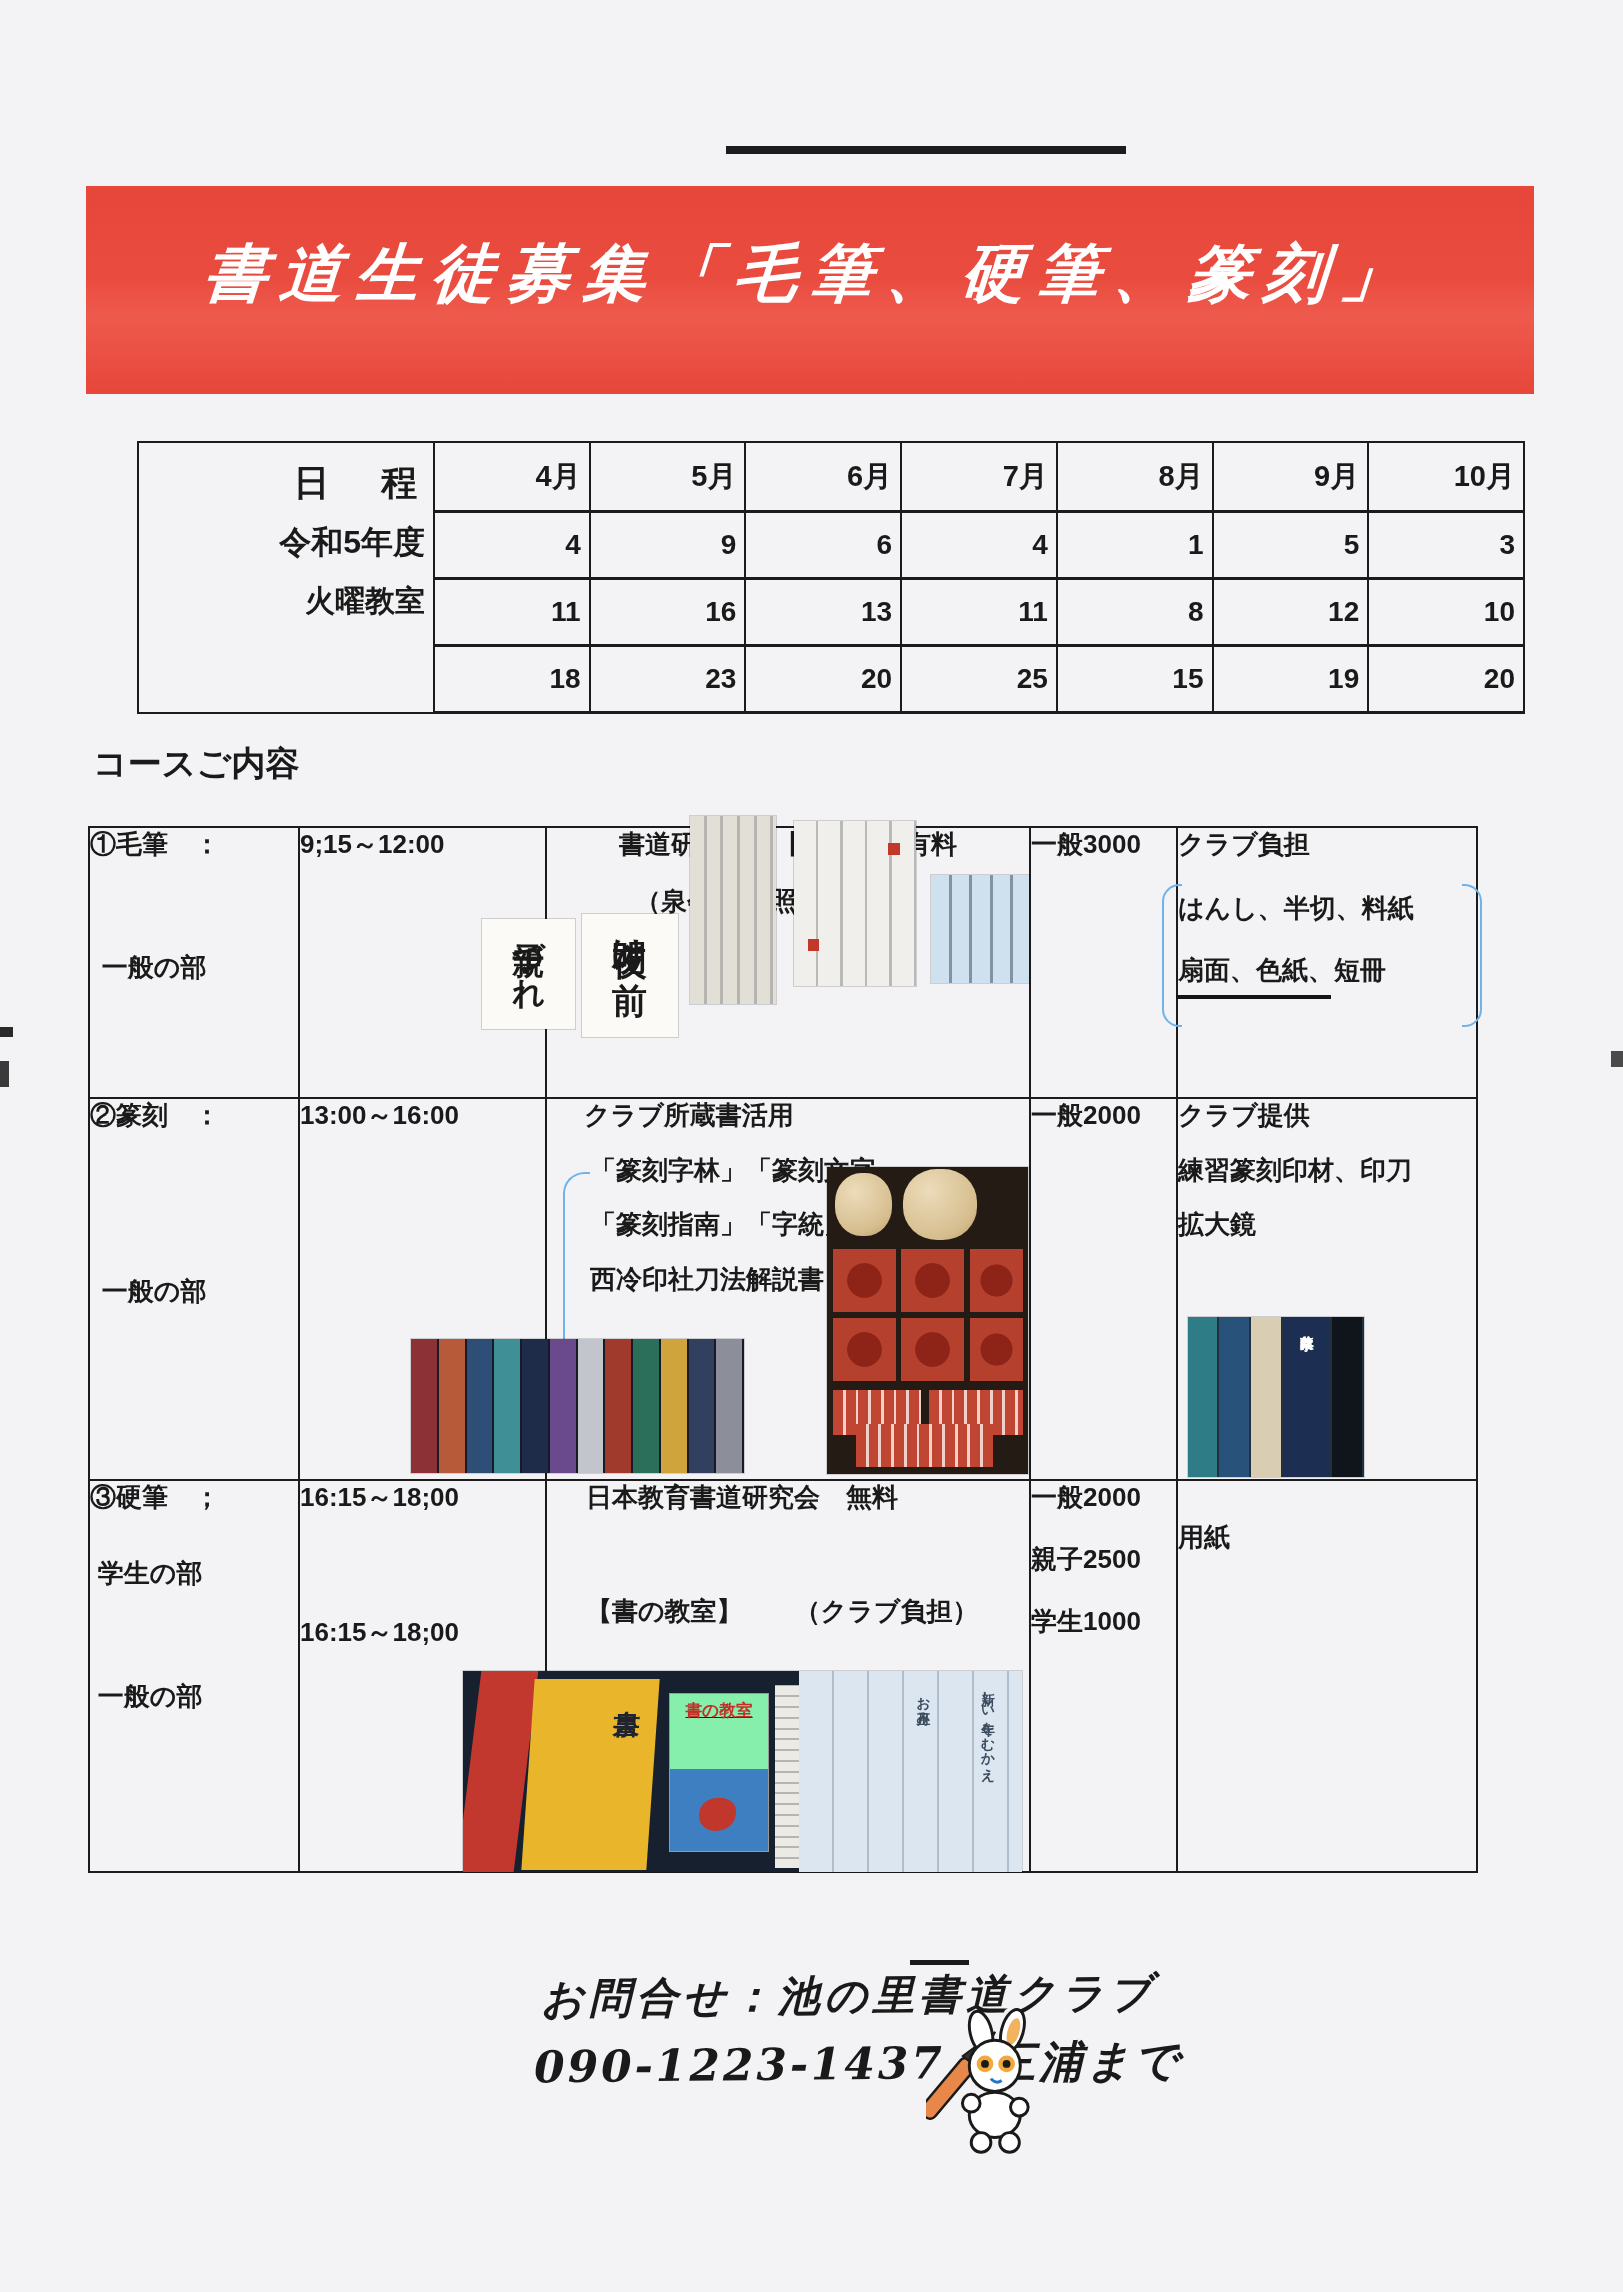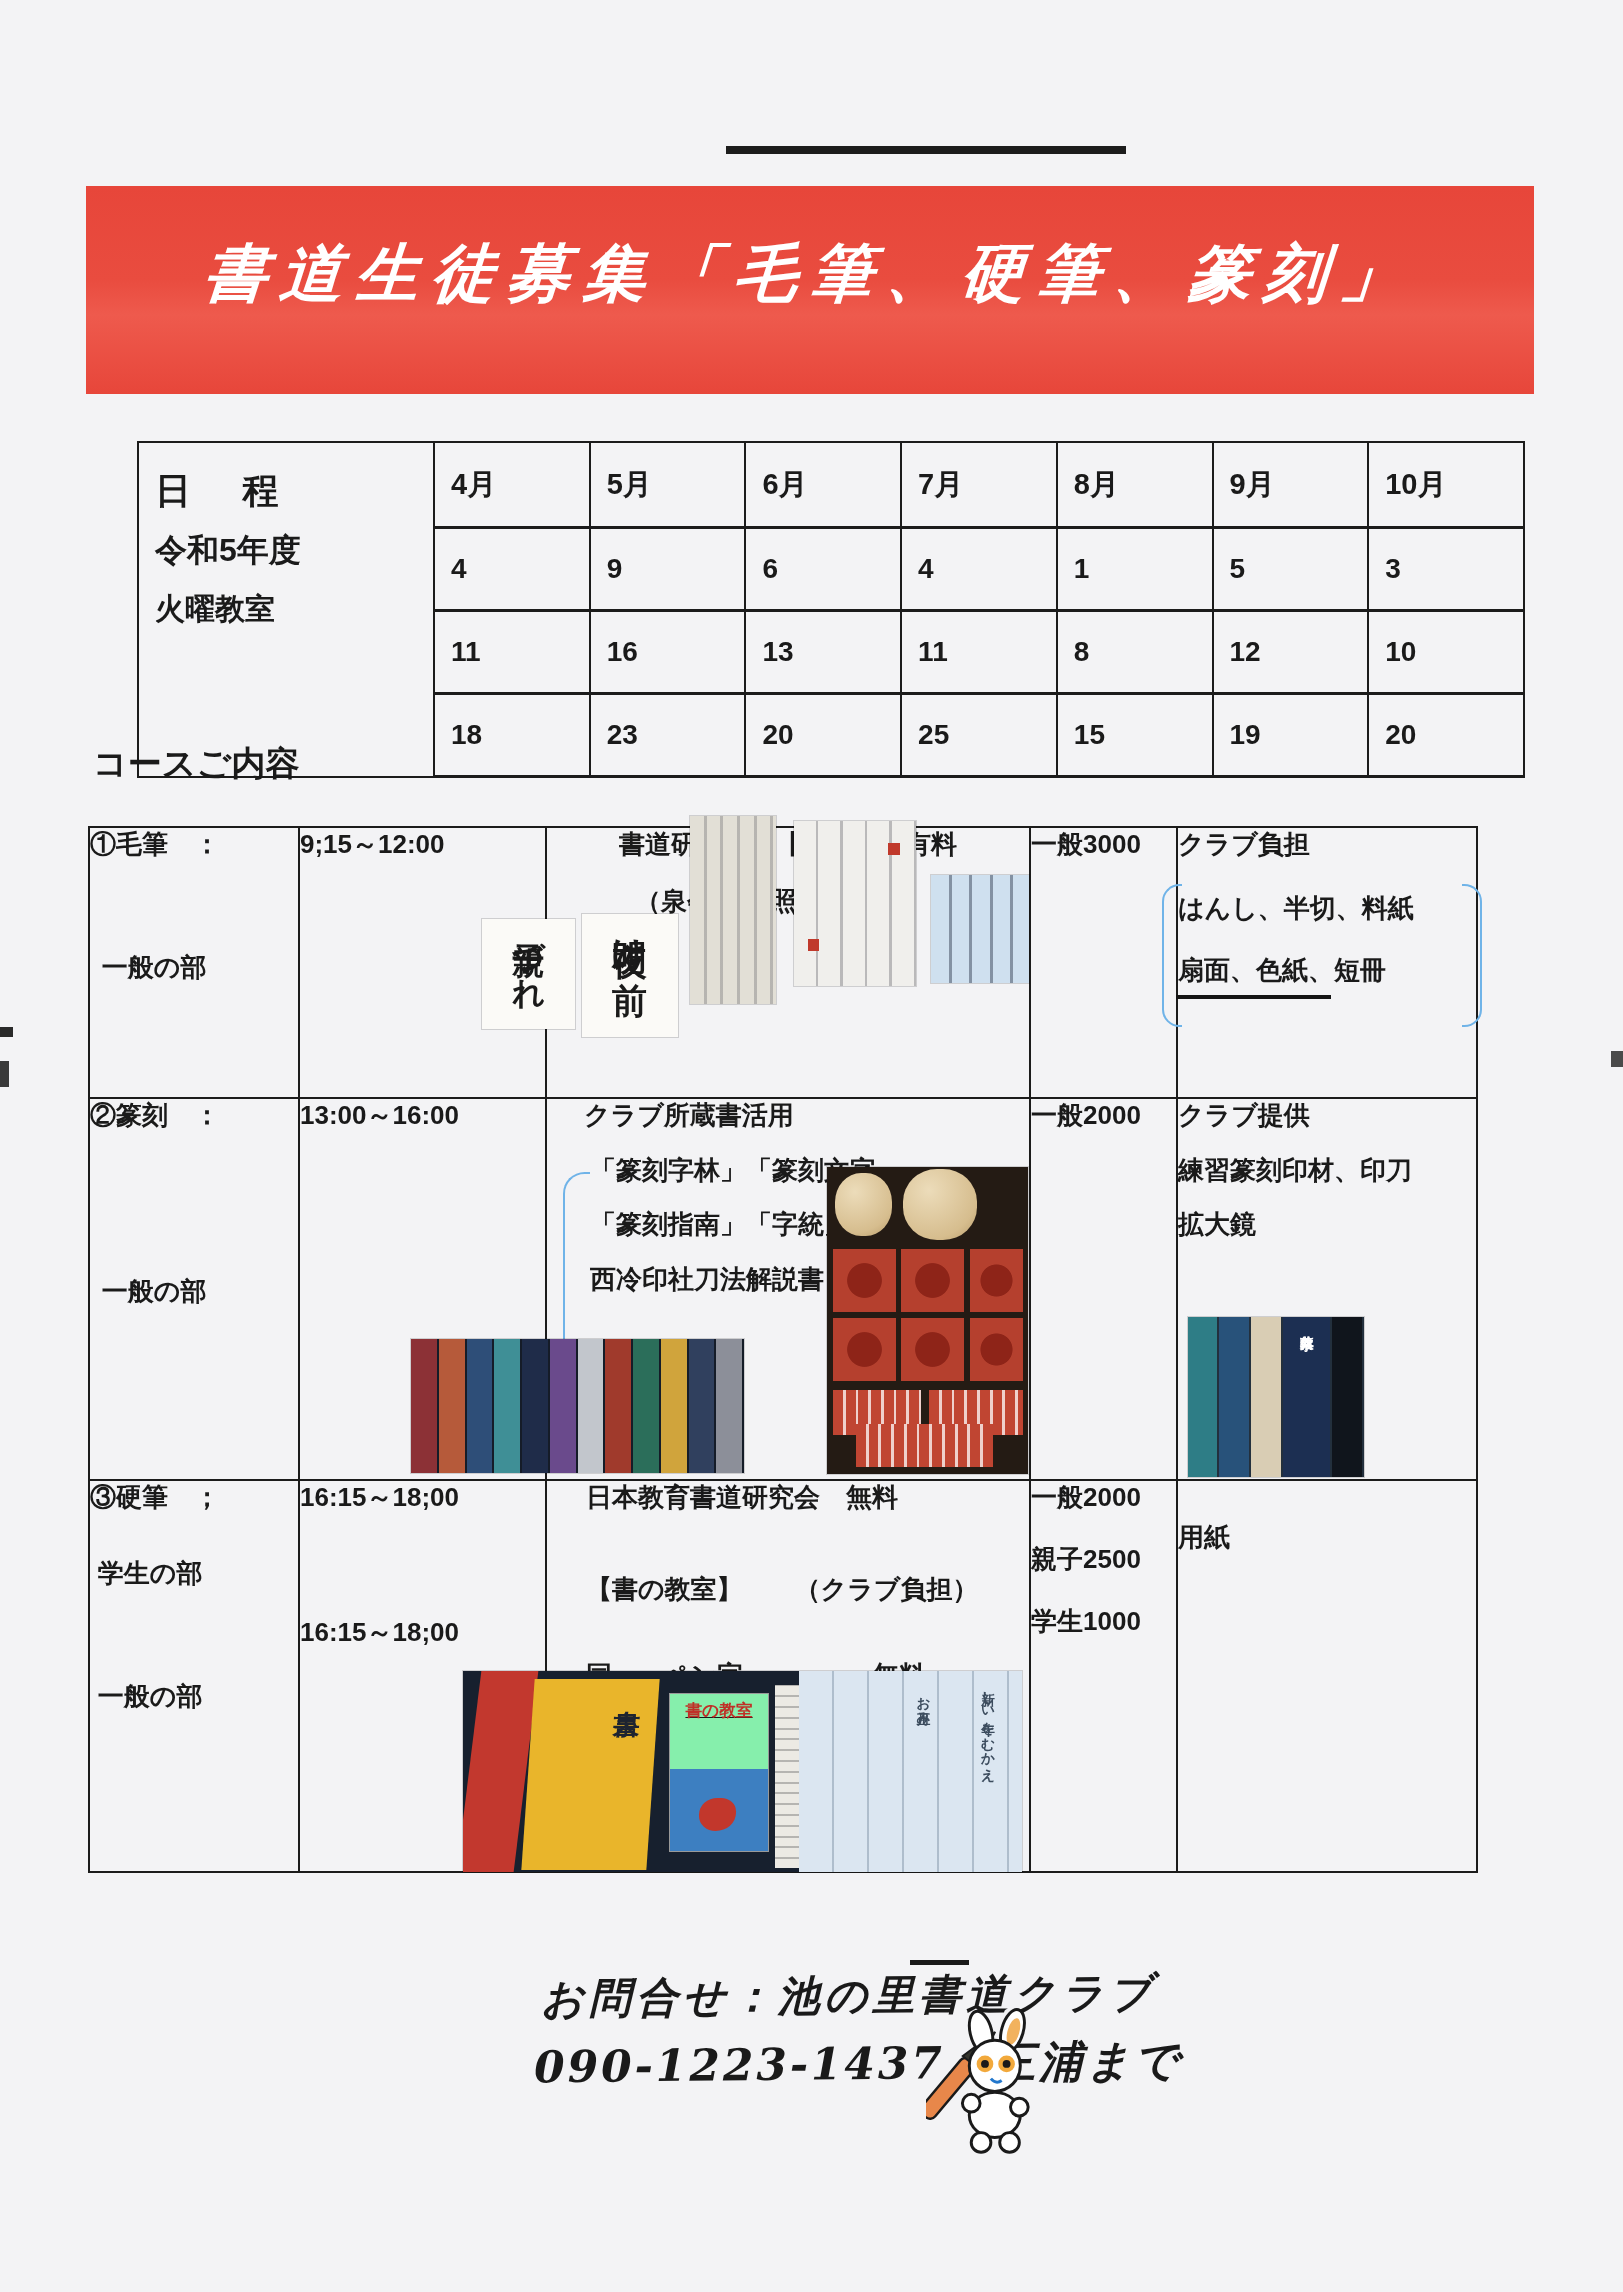--- a/index.html
+++ b/index.html
@@ -13,21 +13,21 @@
   .edge-mark3{left:1611px;top:1051px;width:11.8px;height:15.7px;background:#4a4a4a;}
   
   .banner{left:86px;top:186px;width:1448px;height:208px;
           background:linear-gradient(180deg,#e7463a 0%,#e94c3f 45%,#ee5a4d 62%,#e7463a 100%);}
   .banner-title{position:absolute;left:0;right:0;top:45px;text-align:center;color:#fff;
           font-family:"DejaVu Serif",serif;font-style:italic;font-weight:bold;
           font-size:63px;letter-spacing:12.7px;white-space:nowrap;transform:skewX(-4deg);}
   
   .sched{left:137px;top:441px;}
   table.sched-t{border-collapse:collapse;table-layout:fixed;width:1388px;}
-  table.sched-t td,table.sched-t th{border:2px solid #1b1b1b;text-align:left;padding:16px;
+  table.sched-t td,table.sched-t th{border:2px solid #1b1b1b;text-align:right;padding:8px;
           font-family:"Liberation Sans",sans-serif;}
   table.sched-t .mrow th{height:51px;font-size:29px;font-weight:bold;border-bottom-width:3.9px;}
   table.sched-t .drow td{height:48px;font-size:28px;font-weight:600;border-bottom-width:3.9px;}
   table.sched-t td.hcell{width:294px;border-bottom-width:2px;vertical-align:top;}
   .h-title{font-size:36px;font-weight:bold;letter-spacing:7.8px;margin-top:7.8px;}
   .h-year{font-size:32px;font-weight:bold;margin-top:13.7px;}
   .h-class{font-size:30px;font-weight:600;margin-top:15.7px;}
   
   .loc{left:93px;top:680px;font-size:34px;font-weight:bold;white-space:nowrap;}
   .loc .lbl{margin-right:37px;}
@@ -293,21 +293,21 @@
           <div class="ln">③硬筆　；</div>
           <div class="ln" style="margin-top:43px;margin-left:7.8px">学生の部</div>
           <div class="ln" style="margin-top:90px;margin-left:7.8px">一般の部</div>
         </td>
         <td class="c-pad">
           <div class="ln">16:15～18;00</div>
           <div class="ln" style="margin-top:102px">16:15～18;00</div>
         </td>
         <td class="c-pad">
           <div class="ln" style="margin-left:39px">日本教育書道研究会　無料</div>
-          <div class="ln" style="margin-top:59px;margin-left:39px">【書の教室】　　（クラブ負担）</div>
+          <div class="ln" style="margin-top:81px;margin-left:39px">【書の教室】　　（クラブ負担）</div>
           <div class="ln" style="margin-top:53px;margin-left:39px">同、」ペン字　　　　　無料</div>
 
           <div class="ph shelf" style="left:-84px;top:190px;width:559px;height:201px">
             <div class="red-spine"></div>
             <div class="yellow-book">
               <div class="vtext" style="font-size:26.5px;color:#1e2430;margin:9.8px 11.8px 0 0;float:right">書泉</div>
             </div>
             <div class="mag">
               <div class="mag-title">書の教室</div>
               <div class="mag-blue">

